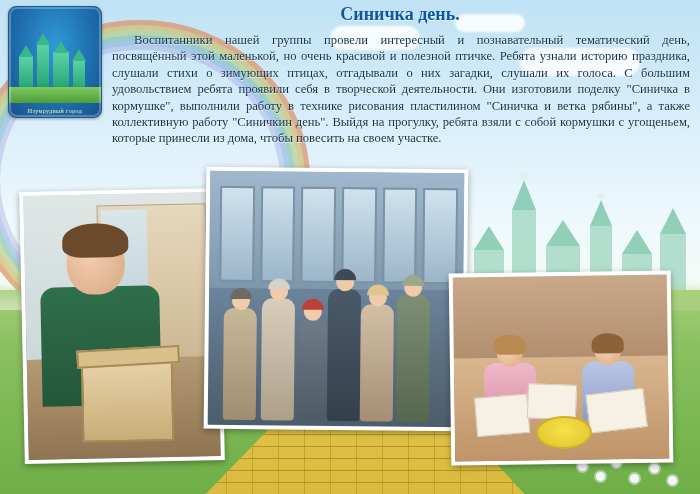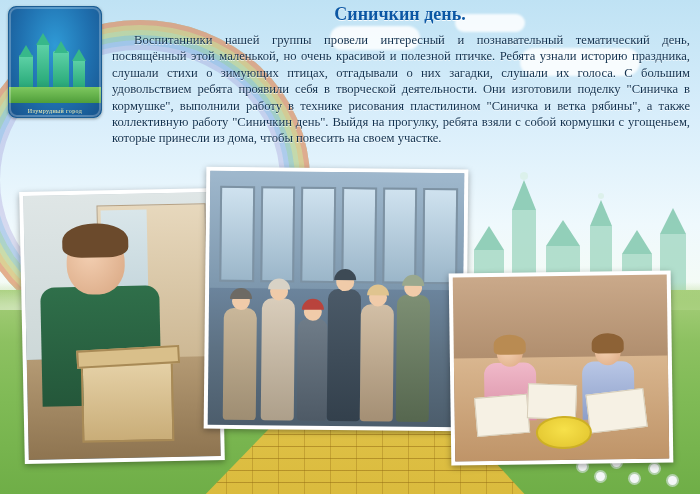--- a/index.html
+++ b/index.html
@@ -290,21 +290,21 @@
       <div class="tw" style="left:10px; width:14px; height:40px;"></div>
       <div class="tw" style="left:28px; width:12px; height:52px;"></div>
       <div class="tw" style="left:44px; width:16px; height:44px;"></div>
       <div class="tw" style="left:64px; width:12px; height:36px;"></div>
     </div>
     <div class="ground"></div>
     <div class="caption">Изумрудный город</div>
     <div class="frame"></div>
   </div>
 
-  <div class="title">Синичкин день.</div>
+  <div class="title">Синичка день.</div>
 
   <div class="body-text">Воспитанники нашей группы провели интересный и познавательный тематический день, посвящённый этой маленькой, но очень красивой и полезной птичке. Ребята узнали историю праздника, слушали стихи о зимующих птицах, отгадывали о них загадки, слушали их голоса. С большим удовольствием ребята проявили себя в творческой деятельности. Они изготовили поделку "Синичка в кормушке", выполнили работу в технике рисования пластилином "Синичка и ветка рябины", а также коллективную работу "Синичкин день". Выйдя на прогулку, ребята взяли с собой кормушки с угощеньем, которые принесли из дома, чтобы повесить на своем участке.</div>
 
   <div class="photo" id="photo-boy">
     <div class="inner">
       <div class="room-wall"></div>
       <div class="room-cab"></div>
       <div class="room-cab2"></div>
       <div class="room-floor"></div>
       <div class="boy-body"></div>

